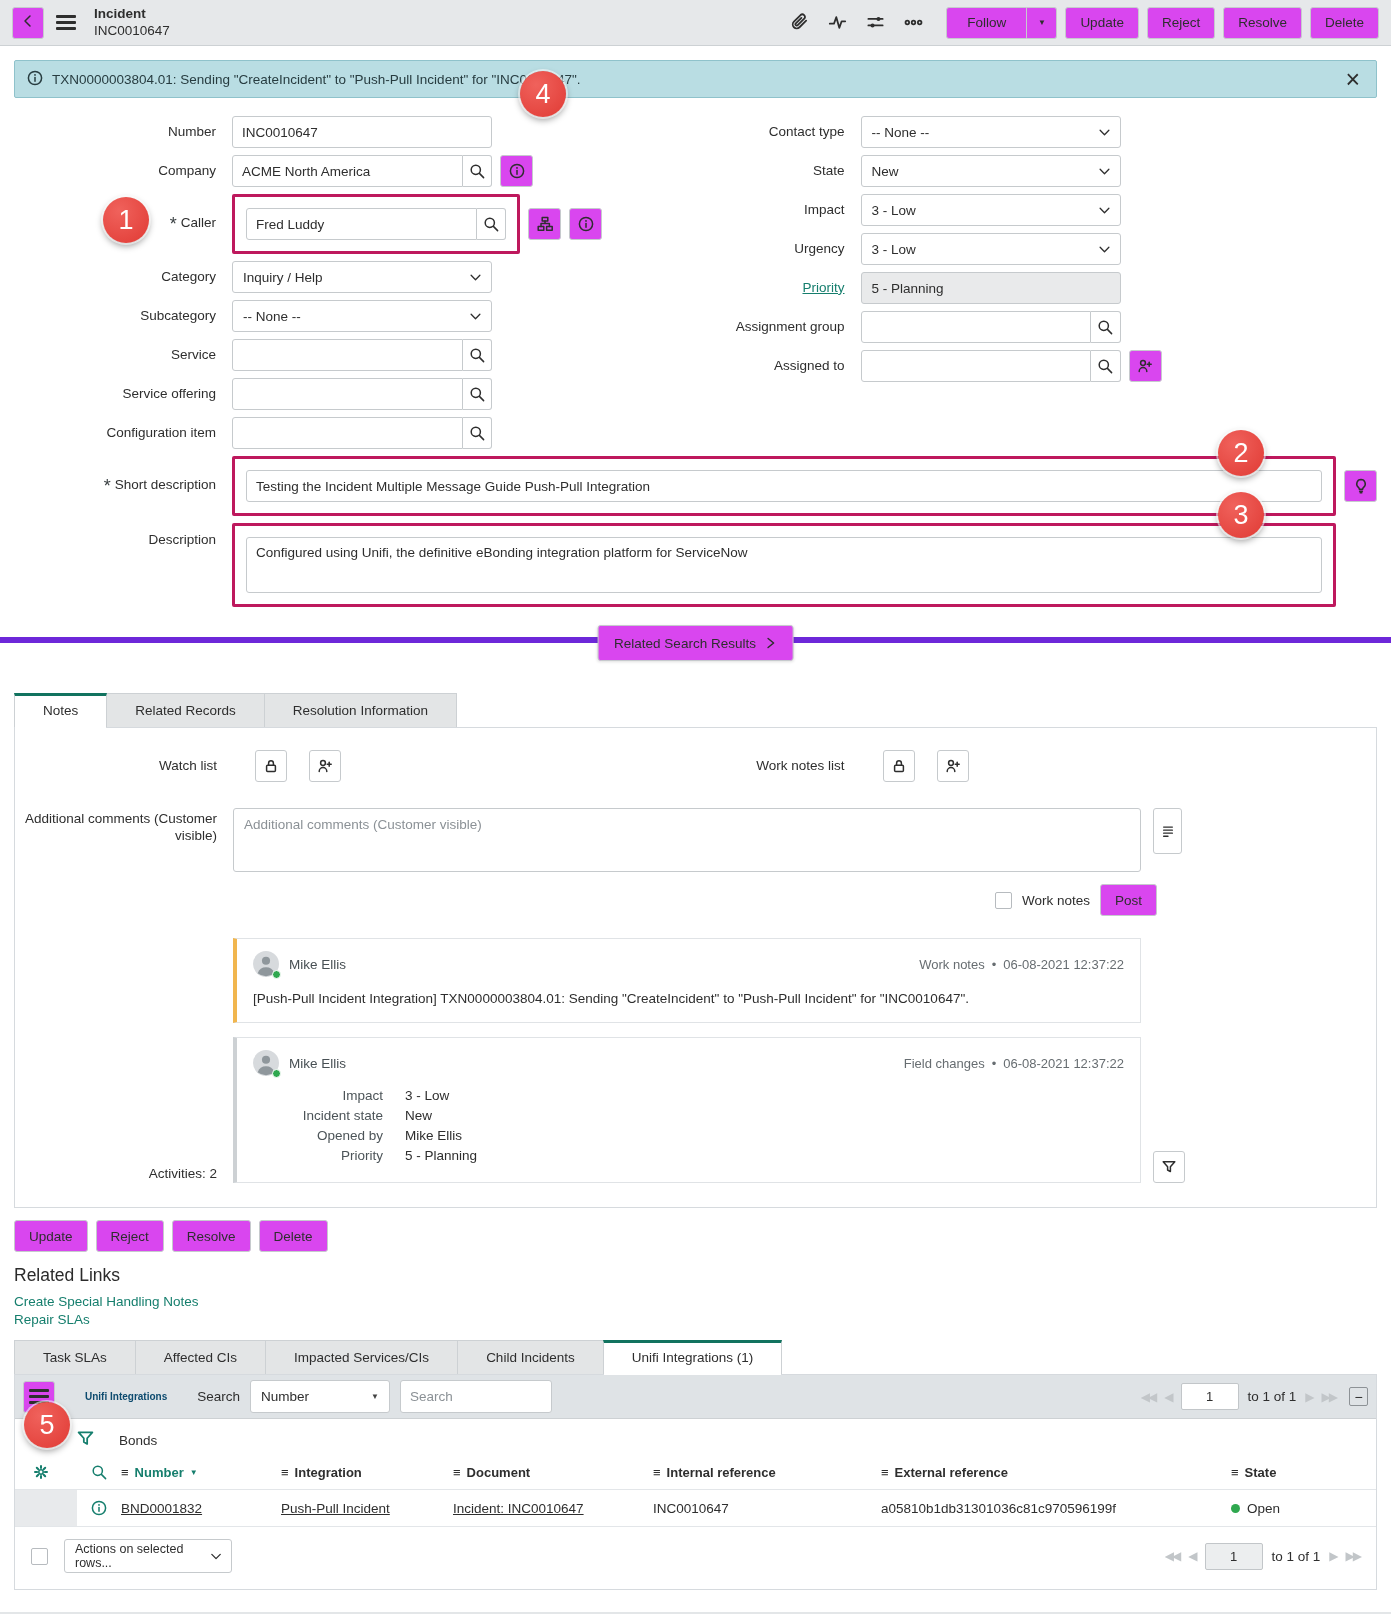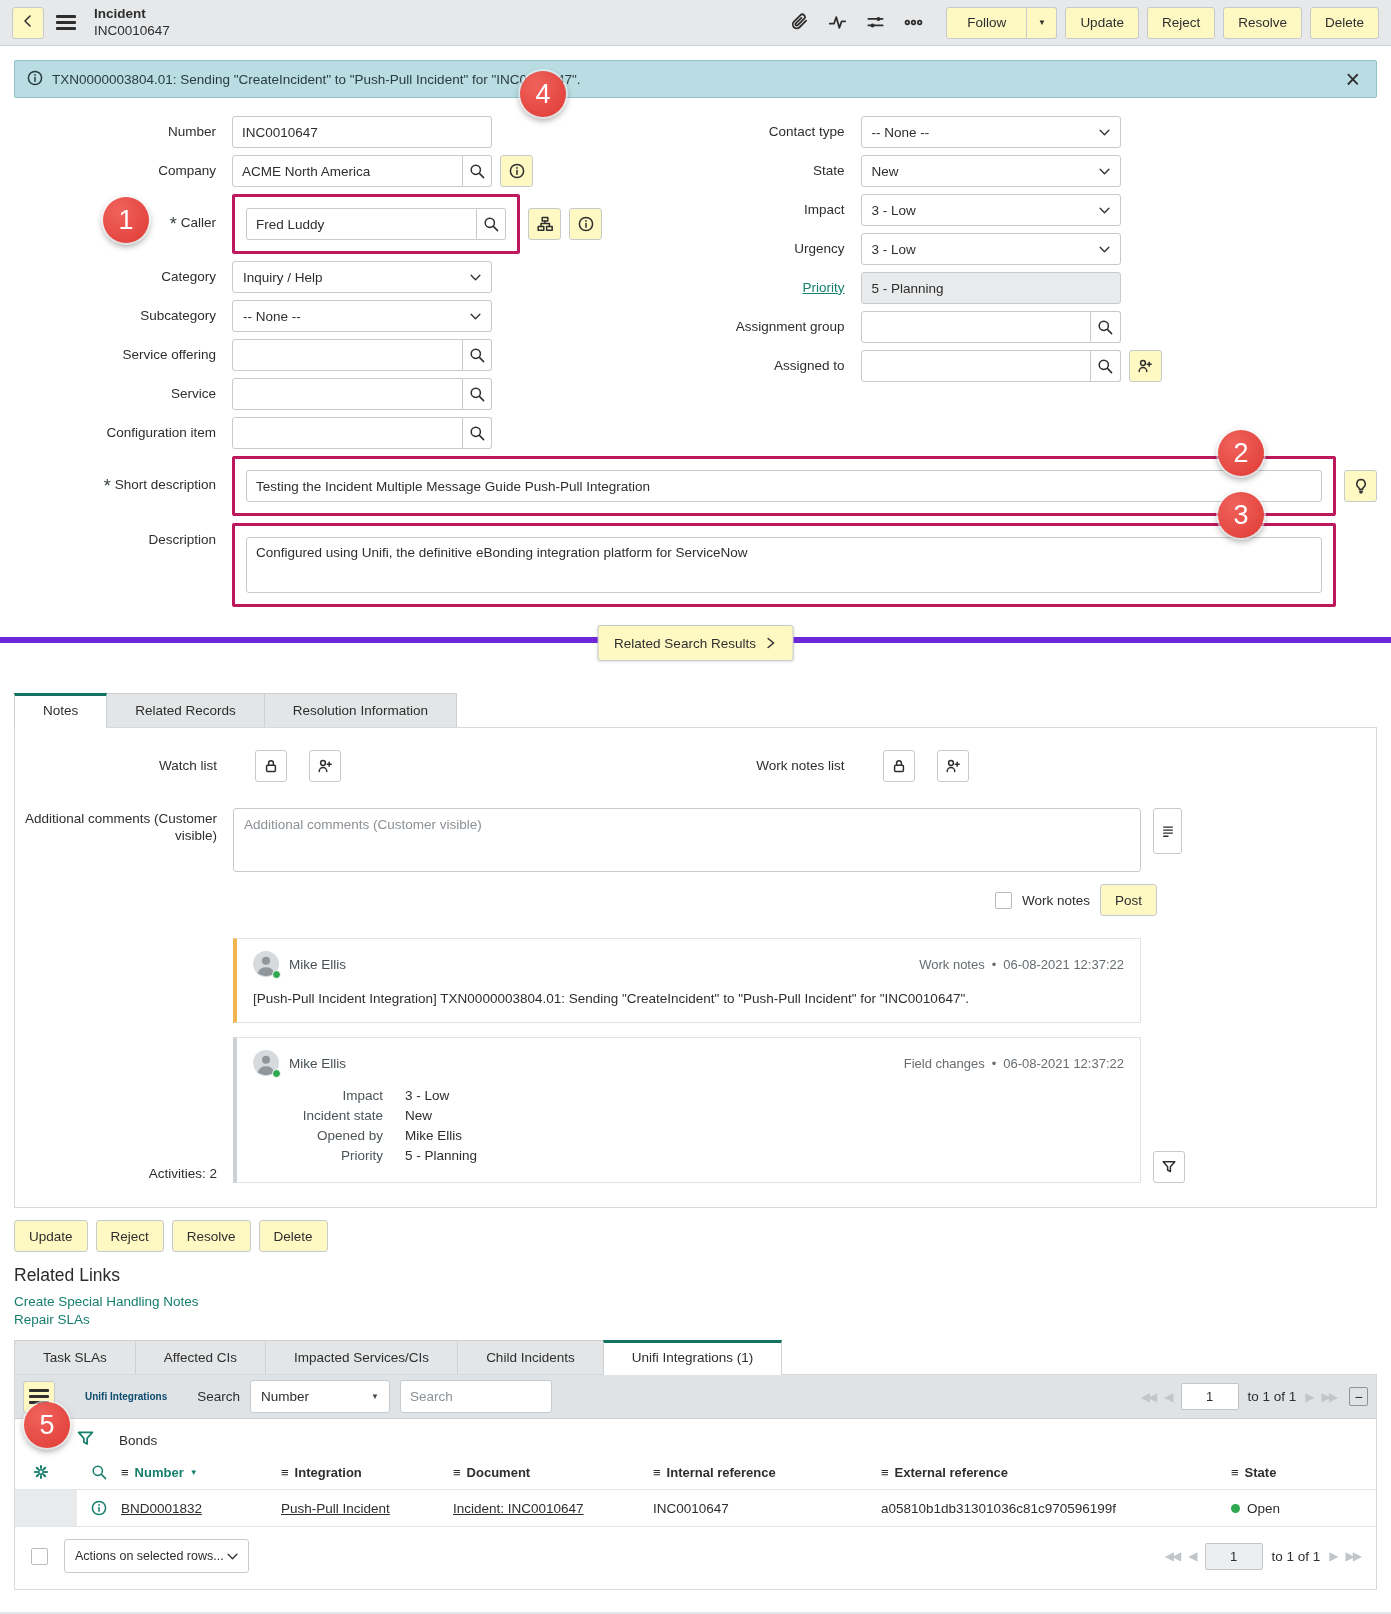--- a/index.html
+++ b/index.html
@@ -9,21 +9,21 @@
     background:#fff; font-family:"Liberation Sans", sans-serif;
     font-size:13.5px; color:#2e2e2e;
   }
   .i16{width:16px;height:16px;flex:0 0 auto}
   .i14{width:14px;height:14px;flex:0 0 auto}
   .svgi{fill:none;stroke:currentColor;stroke-width:1.5;stroke-linecap:round;stroke-linejoin:round}
   .svgi2{fill:none;stroke:currentColor;stroke-width:2;stroke-linecap:round}
 
   
   .topbar{display:flex;align-items:center;height:46px;background:#e6e8ea;border-bottom:1px solid #cdd1d4;padding:0 12px;gap:10px}
-  .btn{display:inline-flex;align-items:center;justify-content:center;background:#fef9c3;border:1px solid #c6cacd;border-radius:3px;height:32px;padding:0 14px;font-size:13.5px;color:#2e2e2e;font-family:inherit;cursor:pointer;white-space:nowrap}
+  .btn{display:inline-flex;align-items:center;justify-content:center;background:#d946ef;border:1px solid #c6cacd;border-radius:3px;height:32px;padding:0 14px;font-size:13.5px;color:#2e2e2e;font-family:inherit;cursor:pointer;white-space:nowrap}
   .sqbtn{width:32px;padding:0}
   .bars{display:inline-flex;flex-direction:column;gap:3px;cursor:pointer;padding:4px 2px}
   .bars span{display:block;width:20px;height:3.2px;background:#2e2e2e;border-radius:1px}
   .title-block{margin-left:6px;line-height:1.25}
   .title-block .t1{font-weight:bold;font-size:13.5px}
   .title-block .t2{font-size:13.5px}
   .top-right{margin-left:auto;display:flex;align-items:center;gap:8px}
   .tool-ico{background:none;border:none;color:#2e2e2e;width:30px;height:30px;display:flex;align-items:center;justify-content:center;cursor:pointer;padding:0}
   .tool-ico svg{width:19px;height:19px}
   .split{display:flex;margin-left:10px}
@@ -125,21 +125,21 @@
   .hcell{display:flex;align-items:center;gap:6px}
   .colmenu{font-size:13px;font-weight:normal;color:#2e2e2e}
   .rl-head .num-col{color:#157e6d}
   .sort{font-size:8px;color:#157e6d}
   .rl-row{display:flex;align-items:center;border-top:1px solid #e3e6e9;border-bottom:1px solid #e3e6e9;height:38px}
   .c-gutter{width:62px;align-self:stretch;background:#e8eaec}
   .cell-link{text-decoration:underline;color:#2e2e2e;cursor:pointer}
   .dot{width:9px;height:9px;border-radius:50%;background:#2fa84f}
   .info-circ{color:#157e6d}
   .list-foot{display:flex;align-items:center;padding:12px 16px 16px}
-  .lf-select{display:flex;align-items:center;justify-content:space-between;width:185px;height:34px;border:1px solid #c6cacd;border-radius:3px;background:#fff;padding:0 10px;font-size:12.5px;margin-left:16px;cursor:pointer}
+  .lf-select{display:flex;align-items:center;justify-content:space-between;width:168px;height:34px;border:1px solid #c6cacd;border-radius:3px;background:#fff;padding:0 10px;font-size:12.5px;margin-left:16px;cursor:pointer}
   .pager .gray-input{background:#eceeef}
 
   .page-foot{display:flex;justify-content:flex-end;padding:26px 82px 0 0;color:#2e2e2e}
   .page-foot svg{width:20px;height:20px}
   .bottom-line{position:absolute;left:0;right:0;bottom:0;height:2px;background:#e3e6e8}
 
   
   .ann{position:absolute;width:46px;height:46px;border-radius:50%;background:radial-gradient(circle at 35% 30%, #f0625c, #e03a34);color:#fff;font-size:27px;display:flex;align-items:center;justify-content:center;box-shadow:0 0 0 2px rgba(255,255,255,.55), 0 3px 7px rgba(0,0,0,.4);z-index:50}
   .ann1{left:103px;top:197px}.ann2{left:1218px;top:430px}.ann3{left:1218px;top:492px}.ann4{left:520px;top:71px}.ann5{left:24px;top:1402px}
 </style>
@@ -279,33 +279,33 @@
     <div class="frow">
       <div class="flabel">Subcategory</div>
       <div class="select">
           <span>-- None --</span>
           <svg class="chev svgi" viewBox="0 0 12 8">
             <path d="M1 1.5 L6 6.5 L11 1.5"></path>
           </svg>
         </div>
     </div>
     <div class="frow">
-      <div class="flabel">Service offering</div>
+      <div class="flabel">Service</div>
       <div class="field">
         <input class="input has-addon" value="" style="">
         <button class="addon">
             <svg class="i16 svgi" viewBox="0 0 16 16">
               <circle cx="6.8" cy="6.8" r="4.6"></circle>
               <line x1="10.4" y1="10.4" x2="14.6" y2="14.6"></line>
             </svg>
           </button>
       </div>
     </div>
     <div class="frow">
-      <div class="flabel">Service</div>
+      <div class="flabel">Service offering</div>
       <div class="field">
         <input class="input has-addon" value="" style="">
         <button class="addon">
             <svg class="i16 svgi" viewBox="0 0 16 16">
               <circle cx="6.8" cy="6.8" r="4.6"></circle>
               <line x1="10.4" y1="10.4" x2="14.6" y2="14.6"></line>
             </svg>
           </button>
       </div>
     </div>

